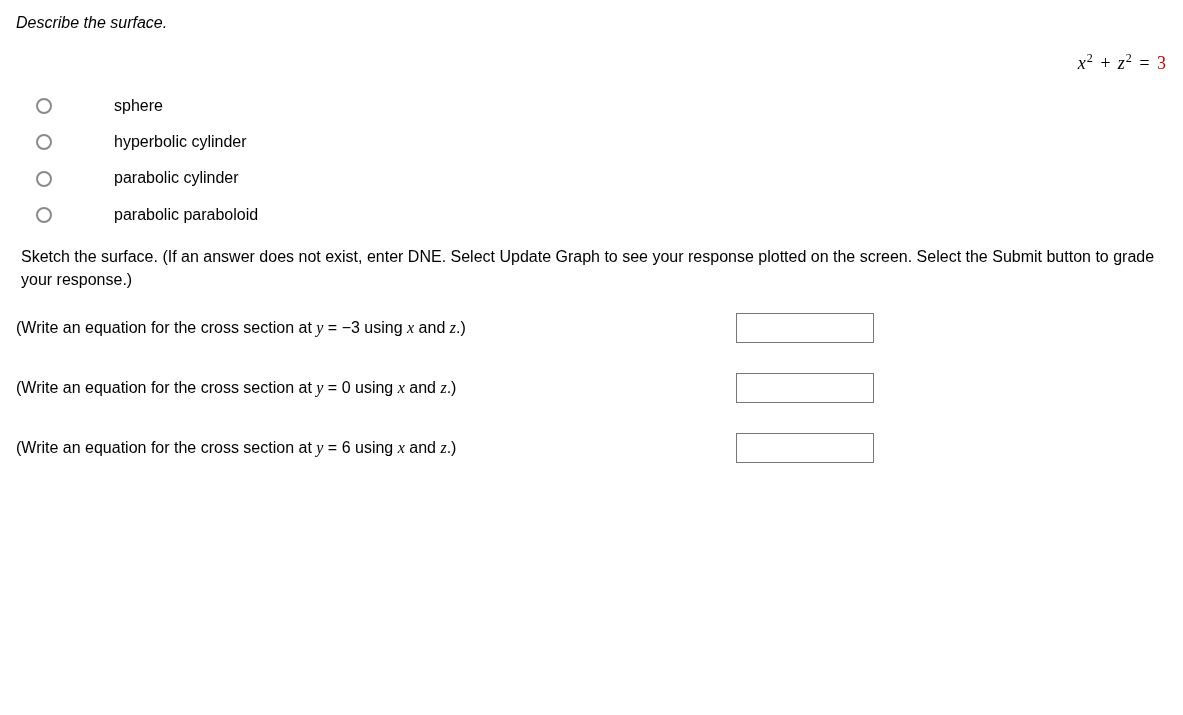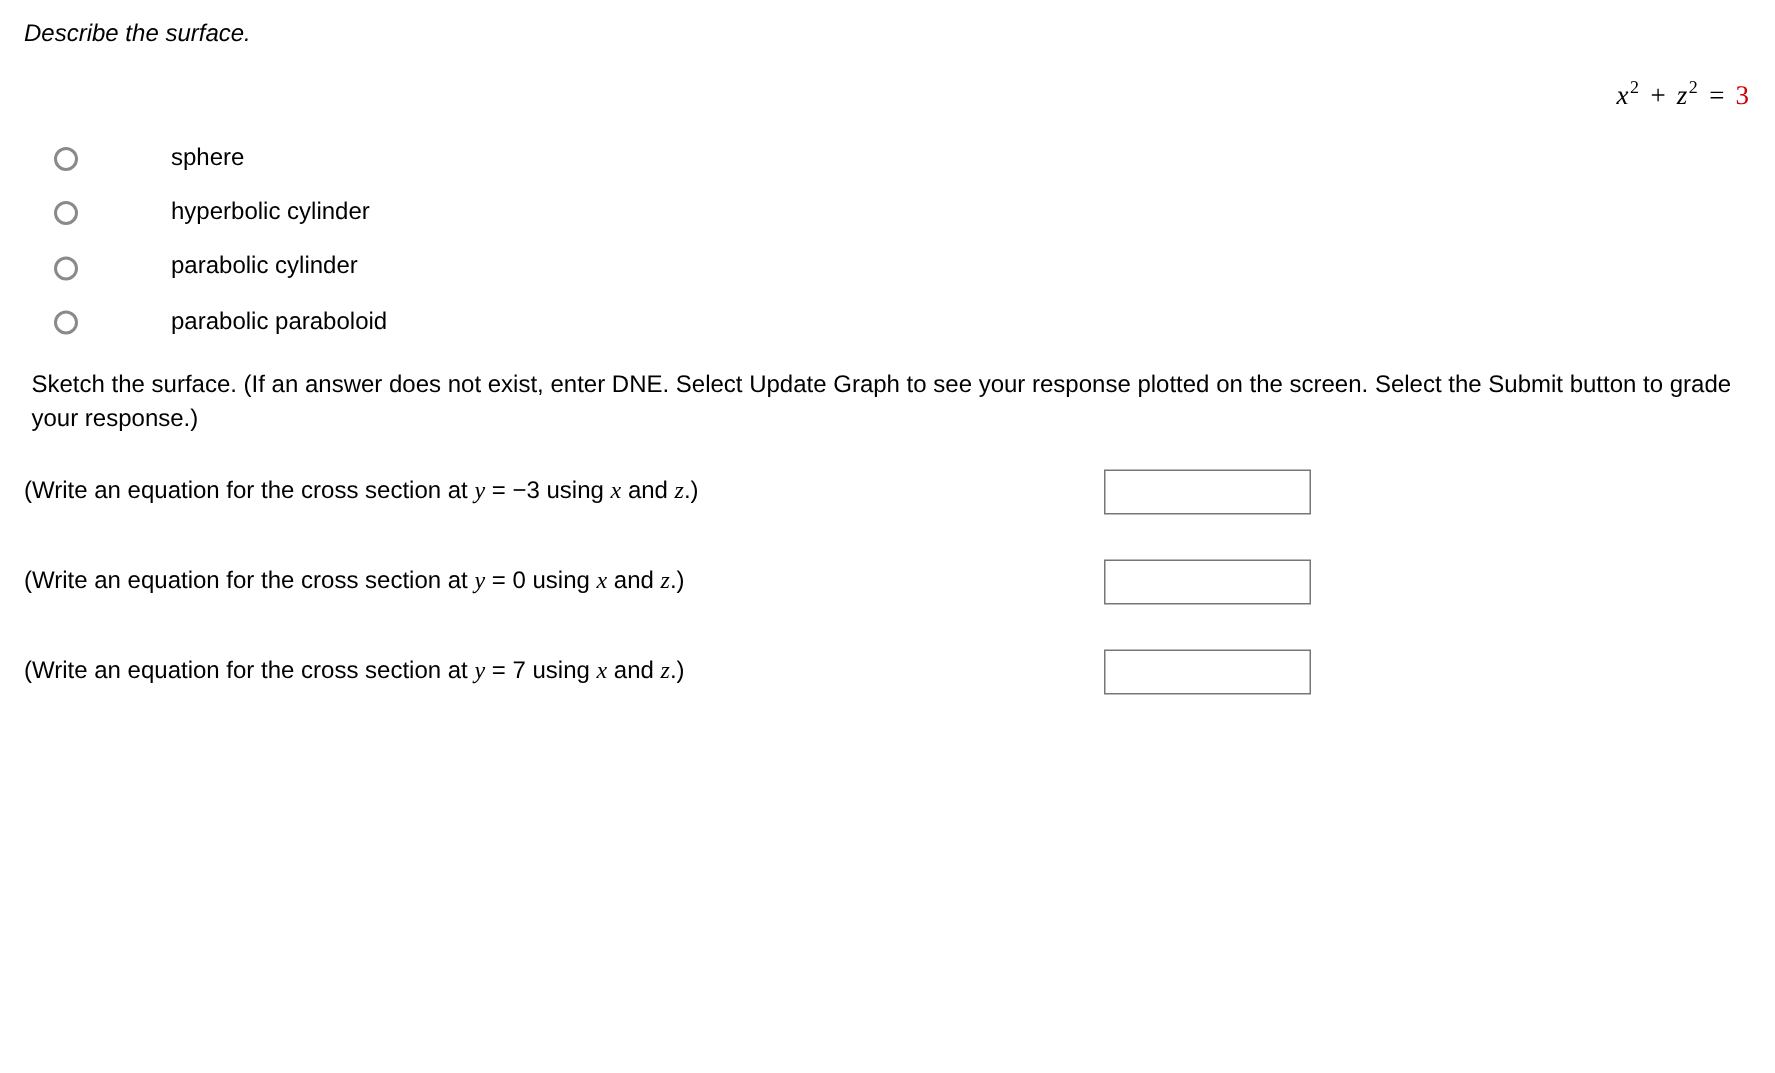--- a/index.html
+++ b/index.html
@@ -120,16 +120,16 @@
 
 <div class="cross-row">
   <div class="cross-label">
     <span>(Write an equation for the cross section at </span><span class="italic">y</span><span> = 0 using </span><span class="italic">x</span><span> and </span><span class="italic">z</span><span>.)</span>
   </div>
   <input type="text" class="answer-input" style="">
 </div>
 
 <div class="cross-row">
   <div class="cross-label">
-    <span>(Write an equation for the cross section at </span><span class="italic">y</span><span> = 7 using </span><span class="italic">x</span><span> and </span><span class="italic">z</span><span>.)</span>
+    <span>(Write an equation for the cross section at </span><span class="italic">y</span><span> = 6 using </span><span class="italic">x</span><span> and </span><span class="italic">z</span><span>.)</span>
   </div>
   <input type="text" class="answer-input" style="">
 </div>
 
 </body></html>

